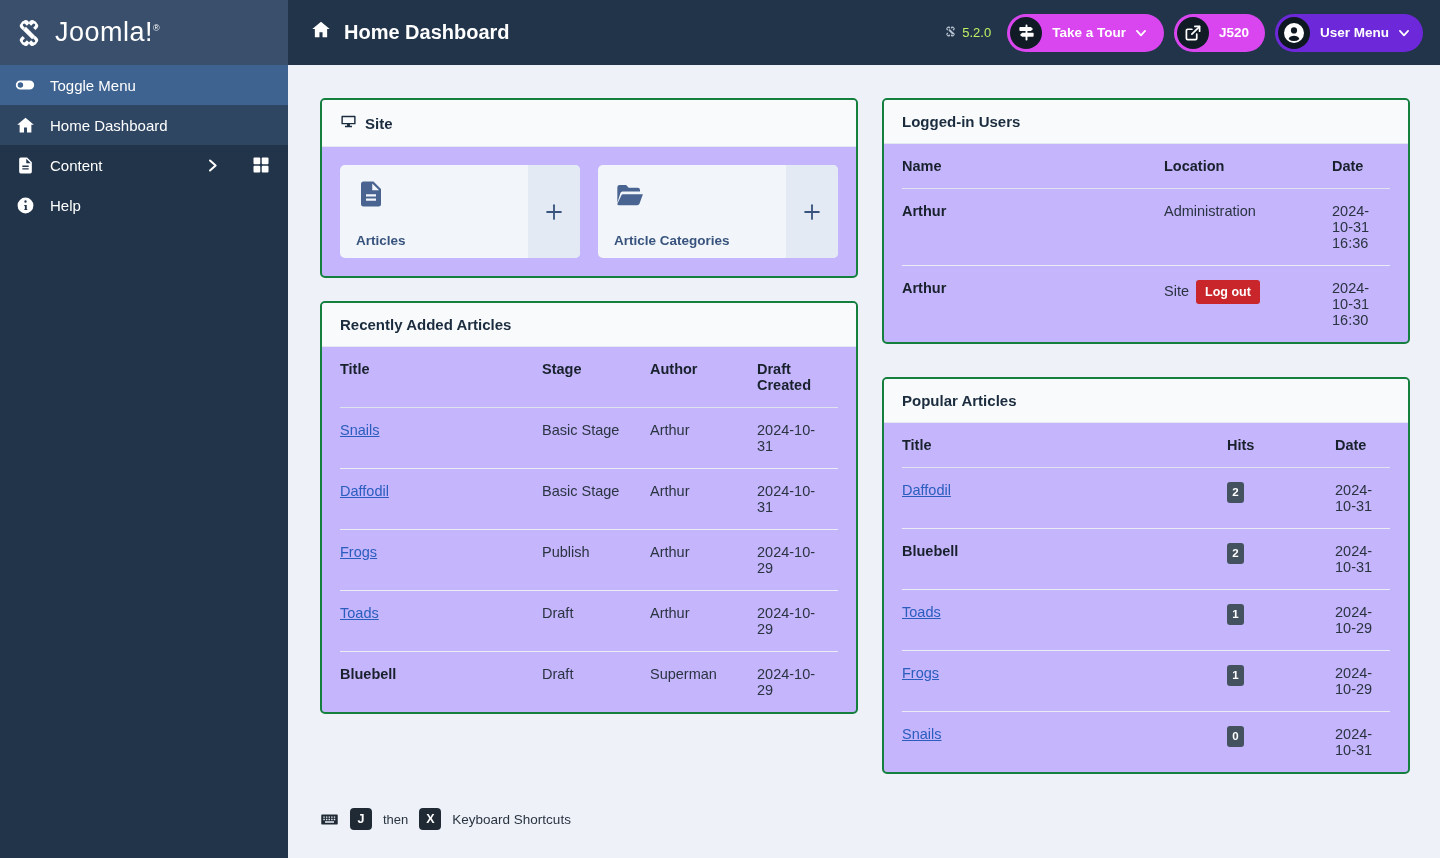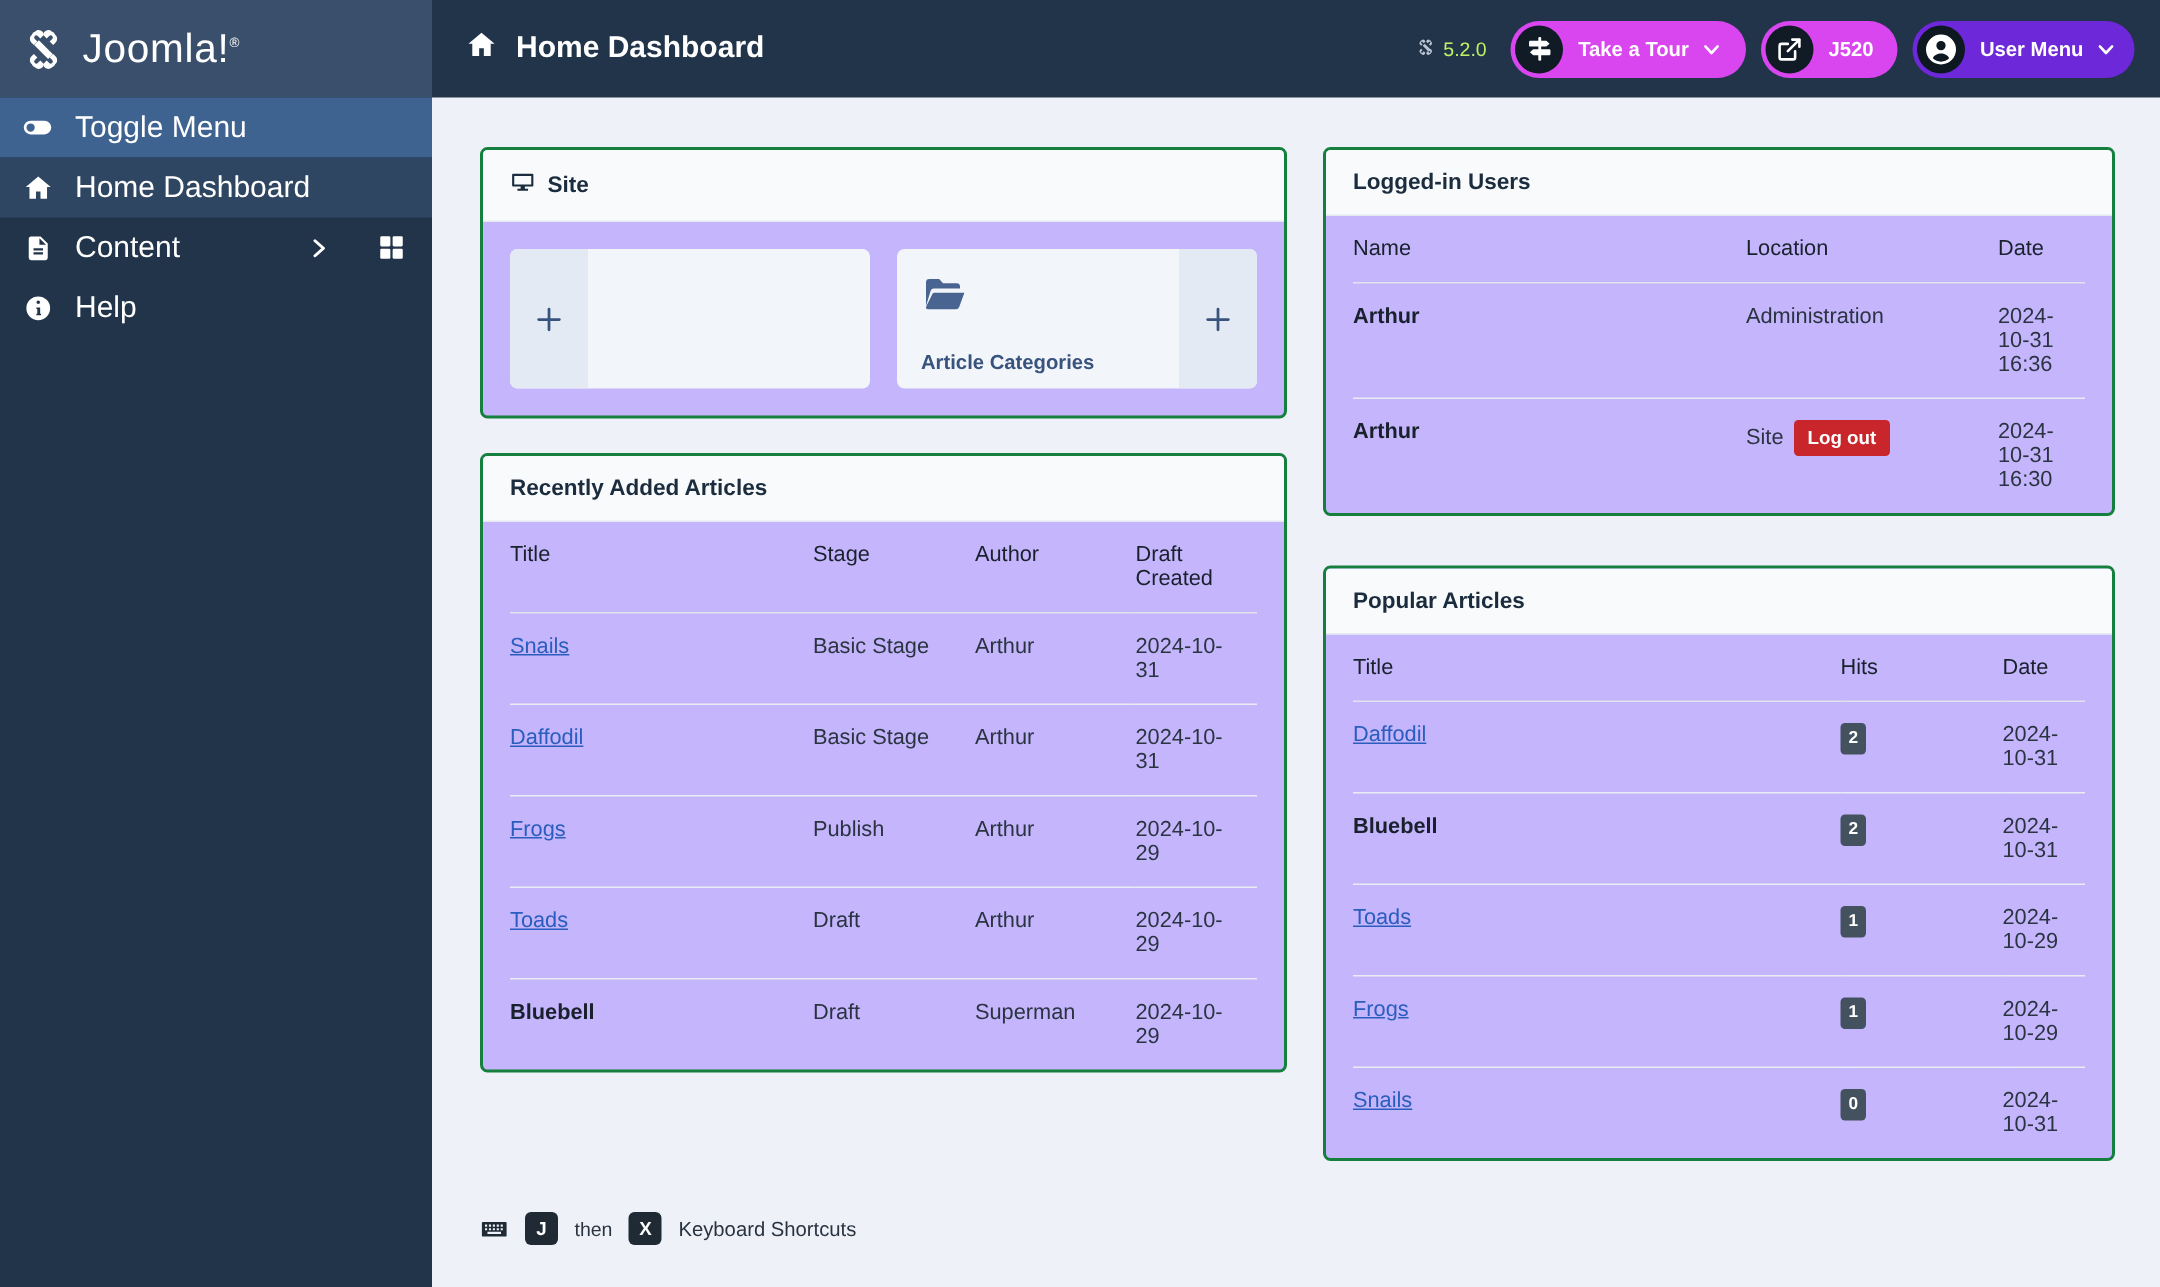--- a/index.html
+++ b/index.html
@@ -32,21 +32,21 @@
     font-size: 27px; color: #ffffff; letter-spacing: .5px;
     font-weight: 400; line-height: 1; position: relative;
   }
   .brand-word sup { font-size: 9px; vertical-align: super; }
 
   .nav-item {
     height: 40px;
     display: flex; align-items: center;
     padding: 0 18px 0 12px;
     color: #ffffff;
-    font-size: 20px;
+    font-size: 15px;
     gap: 12px;
     position: relative;
     cursor: pointer;
   }
   .nav-item .nav-ico {
     width: 26px; display: flex; align-items: center; justify-content: center;
     flex: 0 0 26px;
   }
   .nav-item .nav-label { flex: 1 1 auto; }
   .nav-item.toggle { background: #3f6390; }
@@ -137,21 +137,21 @@
     background: #e3eaf3;
     display: flex; align-items: center; justify-content: center;
     color: #38537d;
     cursor: pointer;
   }
 
   
   table { width: 100%; border-collapse: collapse; }
   th {
     text-align: left;
-    font-size: 14.5px; font-weight: 400; color: #18212c;
+    font-size: 14.5px; font-weight: 700; color: #18212c;
     padding: 14px 10px 14px 0;
     border-bottom: 1px solid #dfe4ec;
     vertical-align: top;
   }
   td {
     font-size: 14.5px; color: #2a3441;
     padding: 14px 10px 14px 0;
     border-bottom: 1px solid #e9edf3;
     vertical-align: top;
   }
@@ -356,20 +356,28 @@
             <svg width="17" height="17" viewBox="0 0 24 24" fill="#1b2c3e">
               <path d="M3 4h18a1 1 0 0 1 1 1v10a1 1 0 0 1-1 1h-7v2h3v2H7v-2h3v-2H3a1 1 0 0 1-1-1V5a1 1 0 0 1 1-1zm1 2v8h16V6z"></path>
             </svg>
           </span>
           <span>Site</span>
         </div>
         <div class="card-body">
           <div class="tiles">
 
             <div class="tile">
+              <div class="tile-main">
+                <span class="tile-ico">
+                  <svg width="30" height="30" viewBox="0 0 24 24" fill="#4a6491">
+                    <path d="M14 2H6a2 2 0 0 0-2 2v16a2 2 0 0 0 2 2h12a2 2 0 0 0 2-2V8zm-1 7V3.5L18.5 9zM8 12.2h8V14H8zm0 3.4h8v1.8H8z"></path>
+                  </svg>
+                </span>
+                <span class="tile-label">Articles</span>
+              </div>
               <div class="tile-plus">
                 <svg width="22" height="22" viewBox="0 0 24 24" fill="none" stroke="#38537d" stroke-width="2" stroke-linecap="round">
                   <line x1="12" y1="4.5" x2="12" y2="19.5"></line>
                     <line x1="4.5" y1="12" x2="19.5" y2="12"></line>
                 </svg>
               </div>
             </div>
 
             <div class="tile">
               <div class="tile-main">

